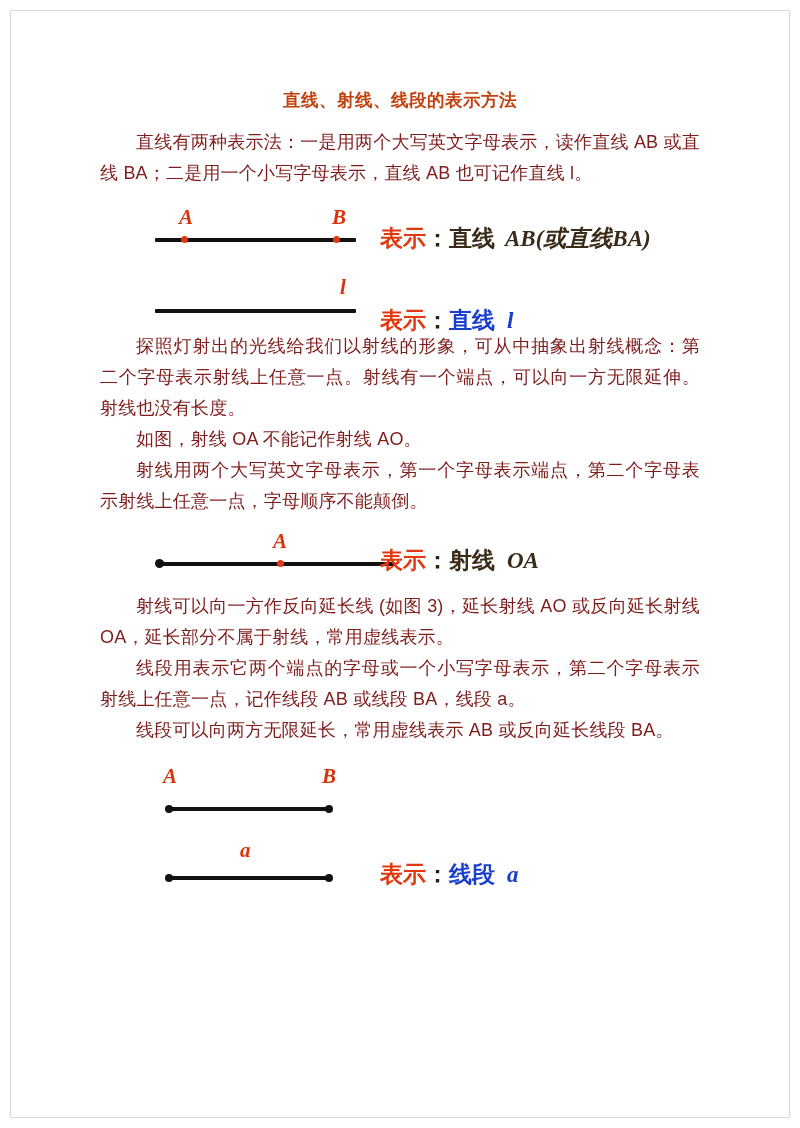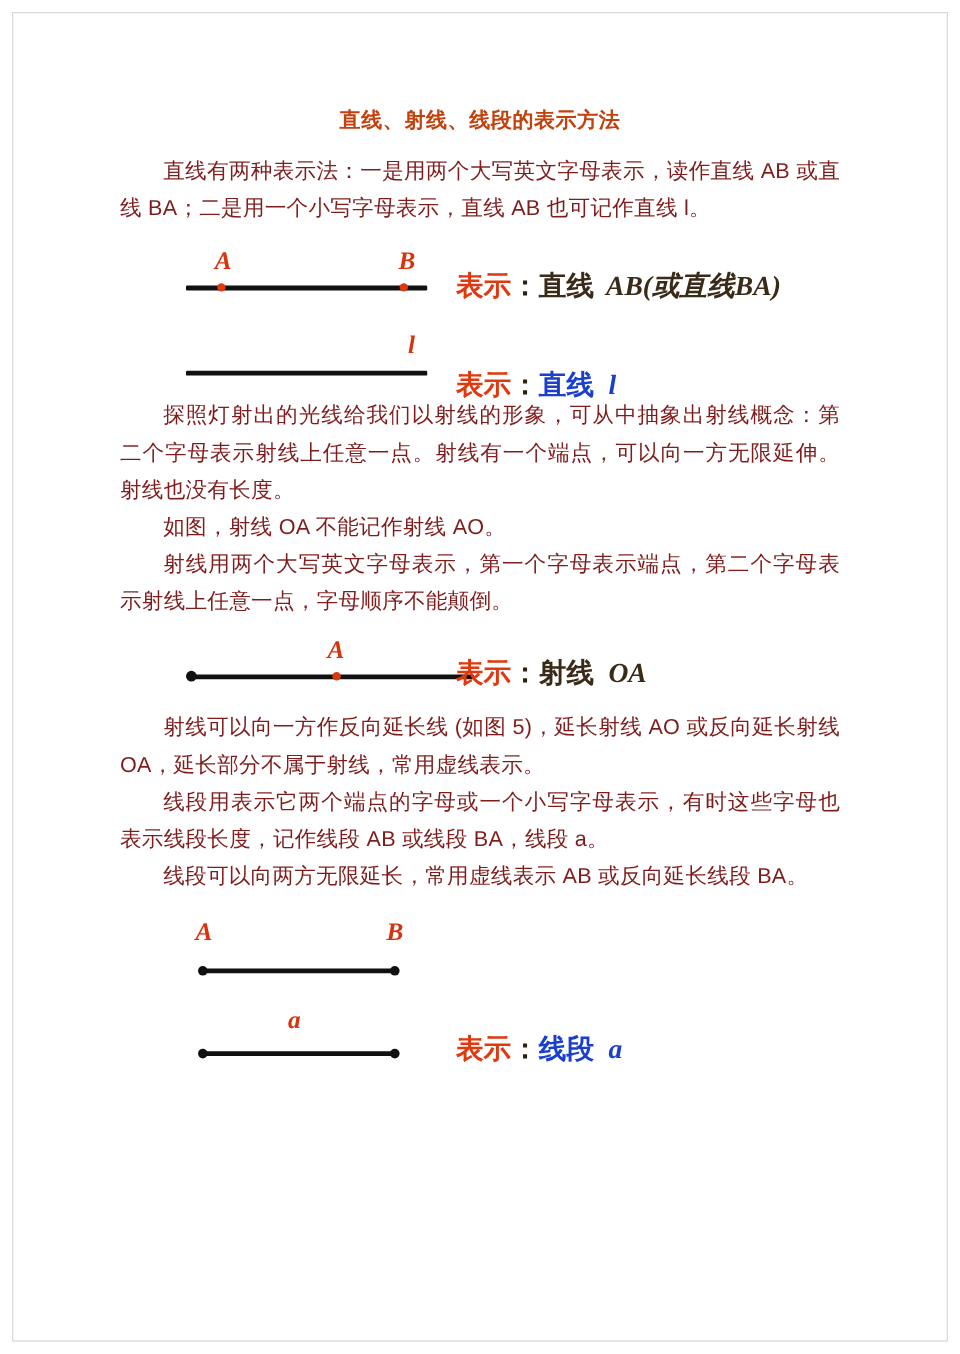--- a/index.html
+++ b/index.html
@@ -178,23 +178,23 @@
         <div class="pt-label" style="left:118px; top:0;">A</div>
         <div class="geo-line" style="left:4px; top:31px; width:236px; height:4px;"></div>
         <div class="dot-black" style="left:0px; top:28px;"></div>
         <div class="dot-red" style="left:122px; top:29px;"></div>
       </div>
       <div class="fig-caption" style="left:280px; top:18px;">
         <span class="cap-prefix">表示</span><span class="cap-colon">：</span><span class="cap-body-dark">射线</span><span class="cap-ital cap-body-dark" style="margin-left:12px;">OA</span>
       </div>
     </div>
 
-    <p class="para">射线可以向一方作反向延长线 (如图 5)，延长射线 AO 或反向延长射线 OA，延长部分不属于射线，常用虚线表示。</p>
-
-    <p class="para">线段用表示它两个端点的字母或一个小写字母表示，有时这些字母也表示线段长度，记作线段 AB 或线段 BA，线段 a。</p>
+    <p class="para">射线可以向一方作反向延长线 (如图 3)，延长射线 AO 或反向延长射线 OA，延长部分不属于射线，常用虚线表示。</p>
+
+    <p class="para">线段用表示它两个端点的字母或一个小写字母表示，第二个字母表示射线上任意一点，记作线段 AB 或线段 BA，线段 a。</p>
 
     <p class="para">线段可以向两方无限延长，常用虚线表示 AB 或反向延长线段 BA。</p>
 
     <div class="figure-row" style="height:66px; margin-top:20px;">
       <div class="fig-graphic" style="left:55px; top:0; width:250px; height:52px;">
         <div class="pt-label" style="left:8px; top:0;">A</div>
         <div class="pt-label" style="left:167px; top:0;">B</div>
         <div class="geo-line" style="left:14px; top:41px; width:160px; height:4px;"></div>
         <div class="dot-black-sm" style="left:10px; top:39px;"></div>
         <div class="dot-black-sm" style="left:170px; top:39px;"></div>

